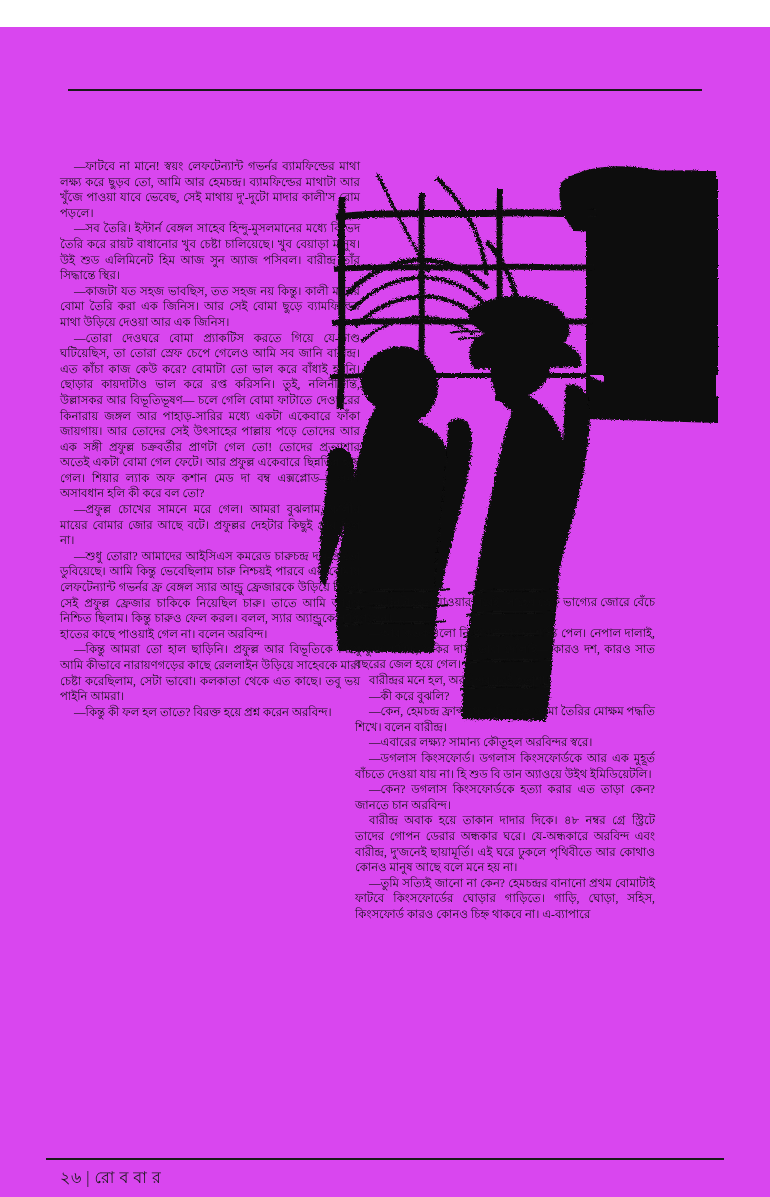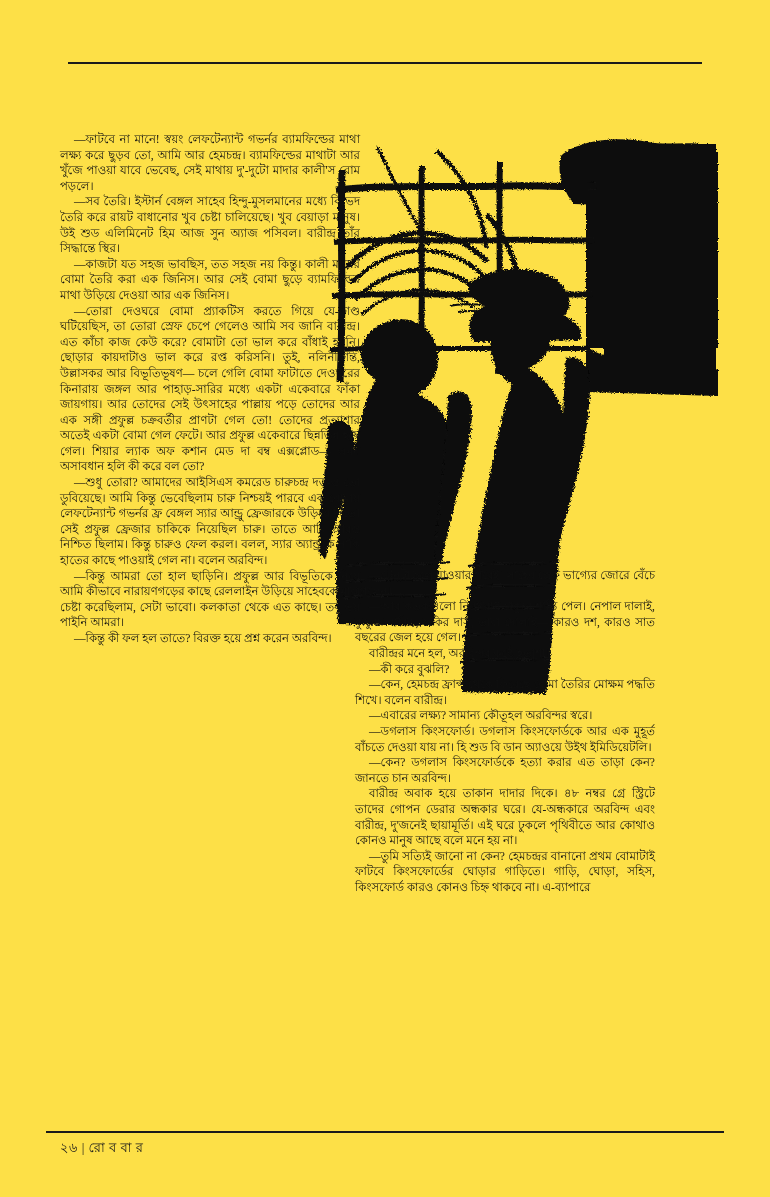--- a/index.html
+++ b/index.html
@@ -12,21 +12,22 @@
     height: 1197px;
     position: relative;
     font-family: "Liberation Serif", "DejaVu Serif", serif;
     color: #111;
     overflow: hidden;
   }
 
   .page {
     position: absolute;
     inset: 0;
-    background: #fde047;
+    background: #d946ef;
+    margin-top: 27px;
   }
 
   
   .top-rule {
     position: absolute;
     left: 68px;
     top: 62px;
     width: 634px;
     height: 2px;
     background: #1a1a1a;
@@ -38,21 +39,21 @@
     top: 1131px;
     width: 678px;
     height: 2px;
     background: #1a1a1a;
   }
 
   .folio {
     position: absolute;
     left: 60px;
     top: 1138px;
-    font-size: 13px;
+    font-size: 16px;
     letter-spacing: 0.5px;
     color: #1a1a1a;
     font-family: "Liberation Serif", "DejaVu Serif", serif;
     text-align: right;
   }
 
   .columns {
     position: absolute;
     left: 60px;
     top: 132px;
@@ -180,20 +181,21 @@
       </g>
     </svg>
   </div>
 
   <div class="columns">
     <div class="col col-left">
       <p>—ফাটবে না মানে! স্বয়ং লেফটেন্যান্ট গভর্নর ব্যামফিল্ডের মাথা লক্ষ্য করে ছুড়ব তো, আমি আর হেমচন্দ্র। ব্যামফিল্ডের মাথাটা আর খুঁজে পাওয়া যাবে ভেবেছ, সেই মাথায় দু'-দুটো মাদার কালী'স বোম পড়লে।</p>
       <p>—সব তৈরি। ইস্টার্ন বেঙ্গল সাহেব হিন্দু-মুসলমানের মধ্যে বিভেদ তৈরি করে রায়ট বাধানোর খুব চেষ্টা চালিয়েছে। খুব বেয়াড়া মানুষ। উই শুড এলিমিনেট হিম আজ সুন অ্যাজ পসিবল। বারীন্দ্র তাঁর সিদ্ধান্তে স্থির।</p>
       <p>—কাজটা যত সহজ ভাবছিস, তত সহজ নয় কিন্তু। কালী মায়ের বোমা তৈরি করা এক জিনিস। আর সেই বোমা ছুড়ে ব্যামফিল্ডের মাথা উড়িয়ে দেওয়া আর এক জিনিস।</p>
       <p>—তোরা দেওঘরে বোমা প্র্যাকটিস করতে গিয়ে যে-কাণ্ড ঘটিয়েছিস, তা তোরা স্রেফ চেপে গেলেও আমি সব জানি বারীন্দ্র। এত কাঁচা কাজ কেউ করে? বোমাটা তো ভাল করে বাঁধাই হয়নি। ছোড়ার কায়দাটাও ভাল করে রপ্ত করিসনি। তুই, নলিনীকান্ত, উল্লাসকর আর বিভূতিভূষণ— চলে গেলি বোমা ফাটাতে দেওঘরের কিনারায় জঙ্গল আর পাহাড়-সারির মধ্যে একটা একেবারে ফাঁকা জায়গায়। আর তোদের সেই উৎসাহের পাল্লায় পড়ে তোদের আর এক সঙ্গী প্রফুল্ল চক্রবর্তীর প্রাণটা গেল তো! তোদের প্রত্যাশার অতেই একটা বোমা গেল ফেটে। আর প্রফুল্ল একেবারে ছিন্নভিন্ন হয়ে গেল। শিয়ার ল্যাক অফ কশান মেড দা বম্ব এক্সপ্লোড— এমন অসাবধান হলি কী করে বল তো?</p>
+      <p>—প্রফুল্ল চোখের সামনে মরে গেল। আমরা বুঝলাম, কালীর মায়ের বোমার জোর আছে বটে। প্রফুল্লর দেহটার কিছুই প্রায় ছিল না।</p>
       <p>—শুধু তোরা? আমাদের আইসিএস কমরেড চারুচন্দ্র দত্ত-ও তো ডুবিয়েছে। আমি কিন্তু ভেবেছিলাম চারু নিশ্চয়ই পারবে এক বোমায় লেফটেন্যান্ট গভর্নর ফ্র বেঙ্গল স্যার আন্ড্রু ফ্রেজারকে উড়িয়ে দিতে। সেই প্রফুল্ল ফ্রেজার চাকিকে নিয়েছিল চারু। তাতে আমি আরও নিশ্চিত ছিলাম। কিন্তু চারুও ফেল করল। বলল, স্যার অ্যান্ড্রুকে নাকি হাতের কাছে পাওয়াই গেল না। বলেন অরবিন্দ।</p>
       <p>—কিন্তু আমরা তো হাল ছাড়িনি। প্রফুল্ল আর বিভূতিকে নিয়ে আমি কীভাবে নারায়ণগড়ের কাছে রেললাইন উড়িয়ে সাহেবকে মারা চেষ্টা করেছিলাম, সেটা ভাবো। কলকাতা থেকে এত কাছে। তবু ভয় পাইনি আমরা।</p>
       <p>—কিন্তু কী ফল হল তাতে? বিরক্ত হয়ে প্রশ্ন করেন অরবিন্দ।</p>
     </div>
   </div>
 
   <div class="right-text">
     <p>—ট্রেনটা চলে যাওয়ার পরেই। সাহেব স্রেফ ভাগ্যের জোরে বেঁচে গেলেন।</p>
     <p>—আর কতকগুলো নিরপরাধ চাকুরে শাস্তি পেল। নেপাল দালাই, কুসুমদ বারিক, ফকির দাস, তারা দোলাই— কারও দশ, কারও সাত বছরের জেল হয়ে গেল।</p>
     <p>বারীন্দ্রর মনে হল, অরবিন্দর কণ্ঠে হতাশা।</p>

